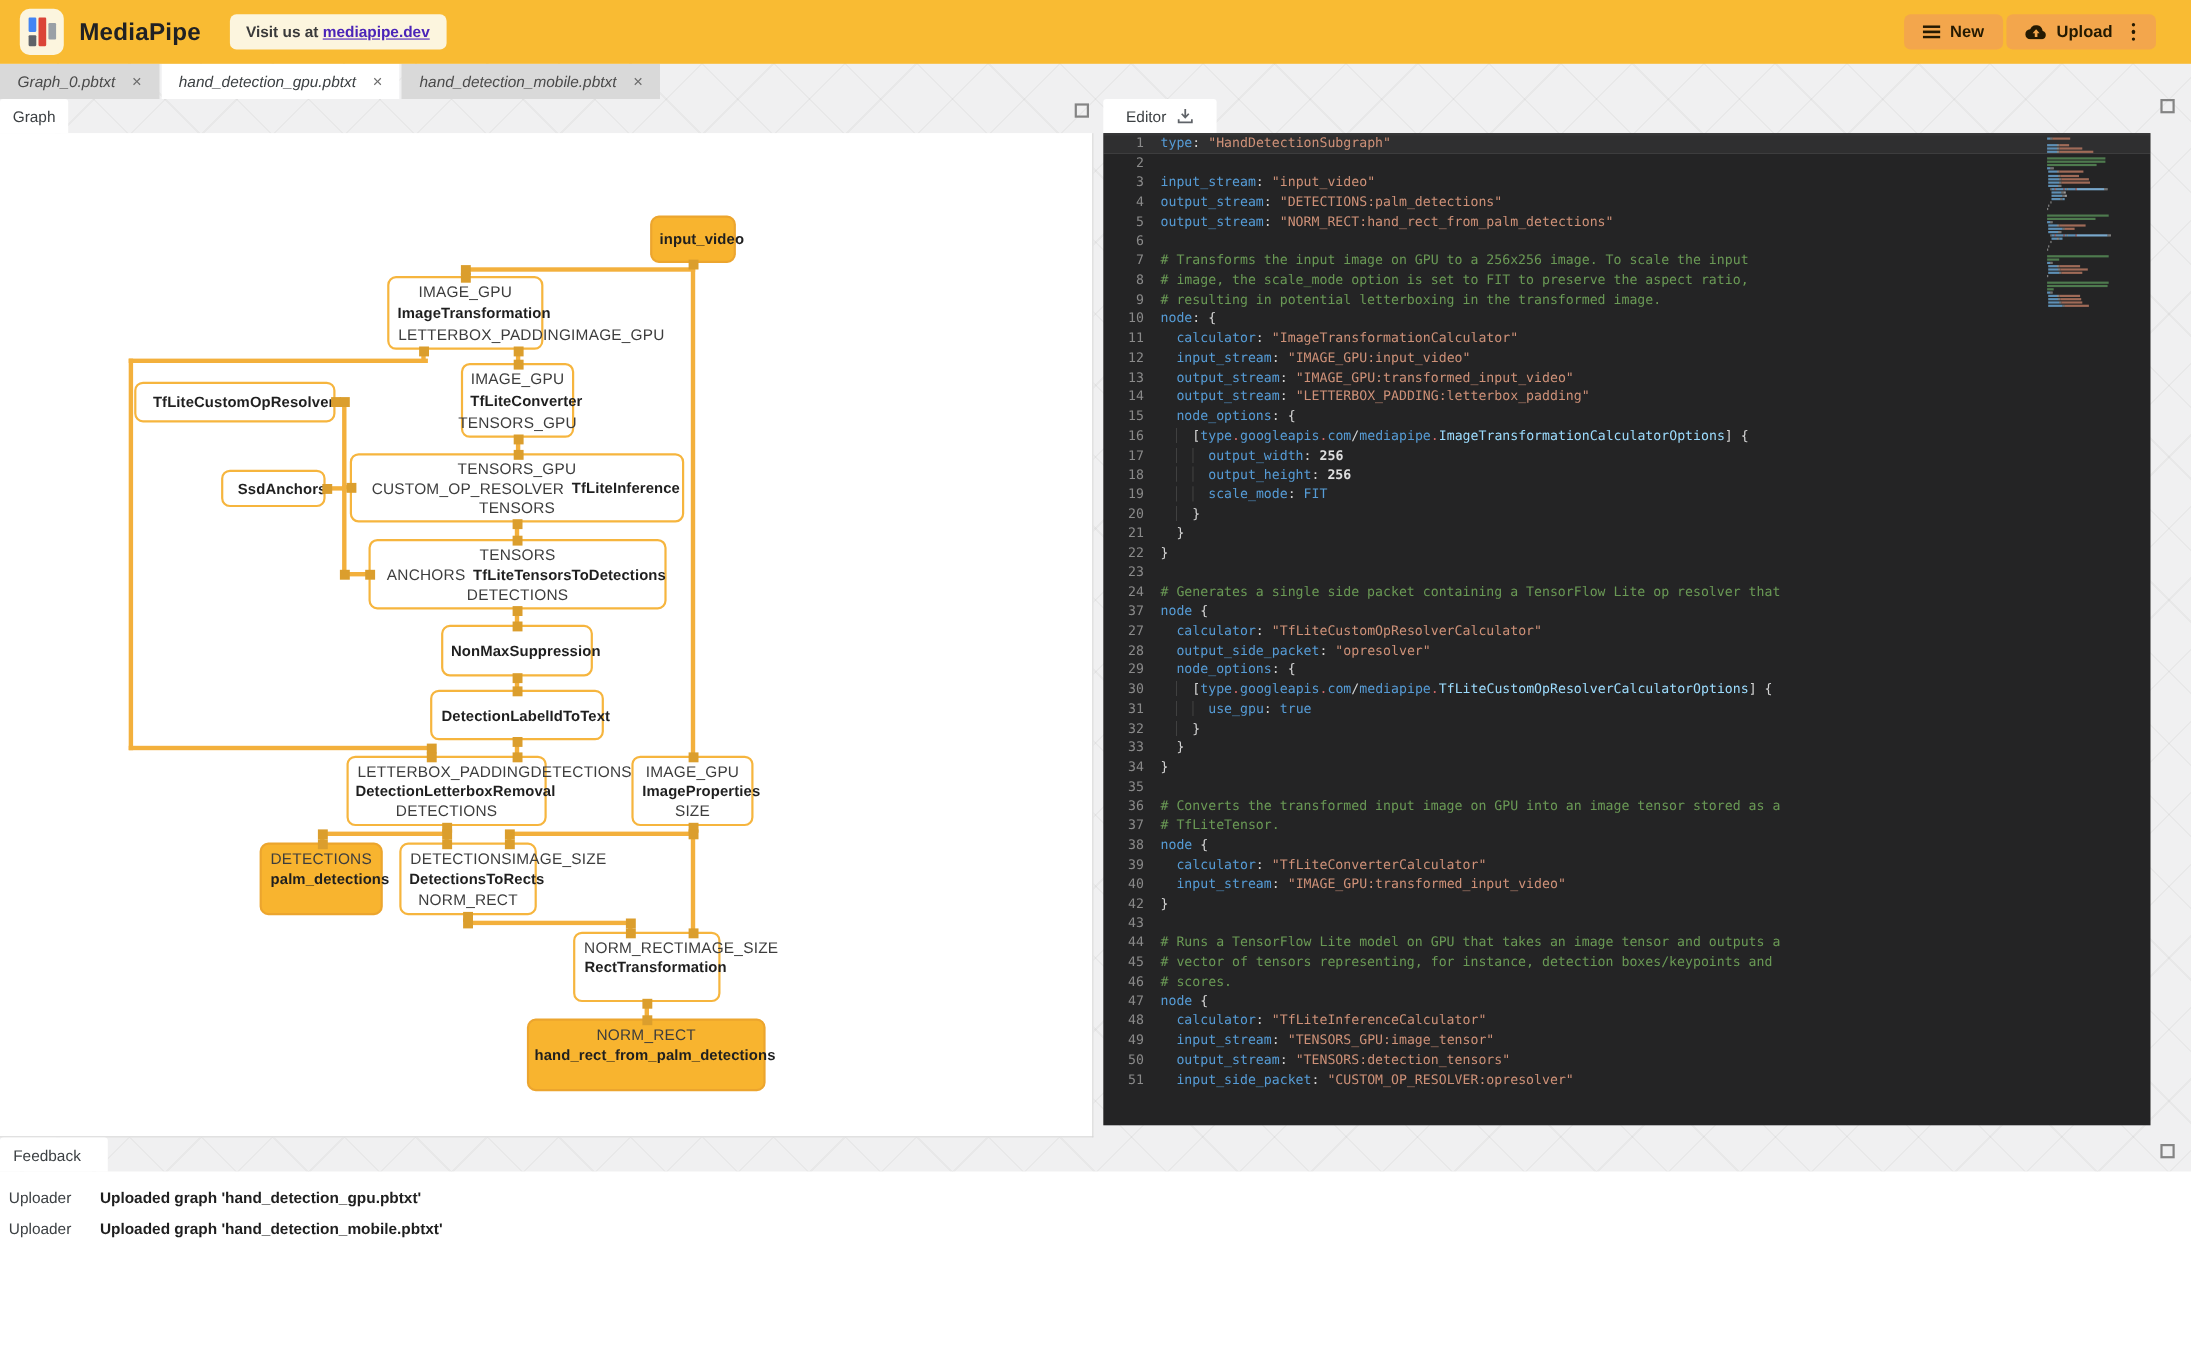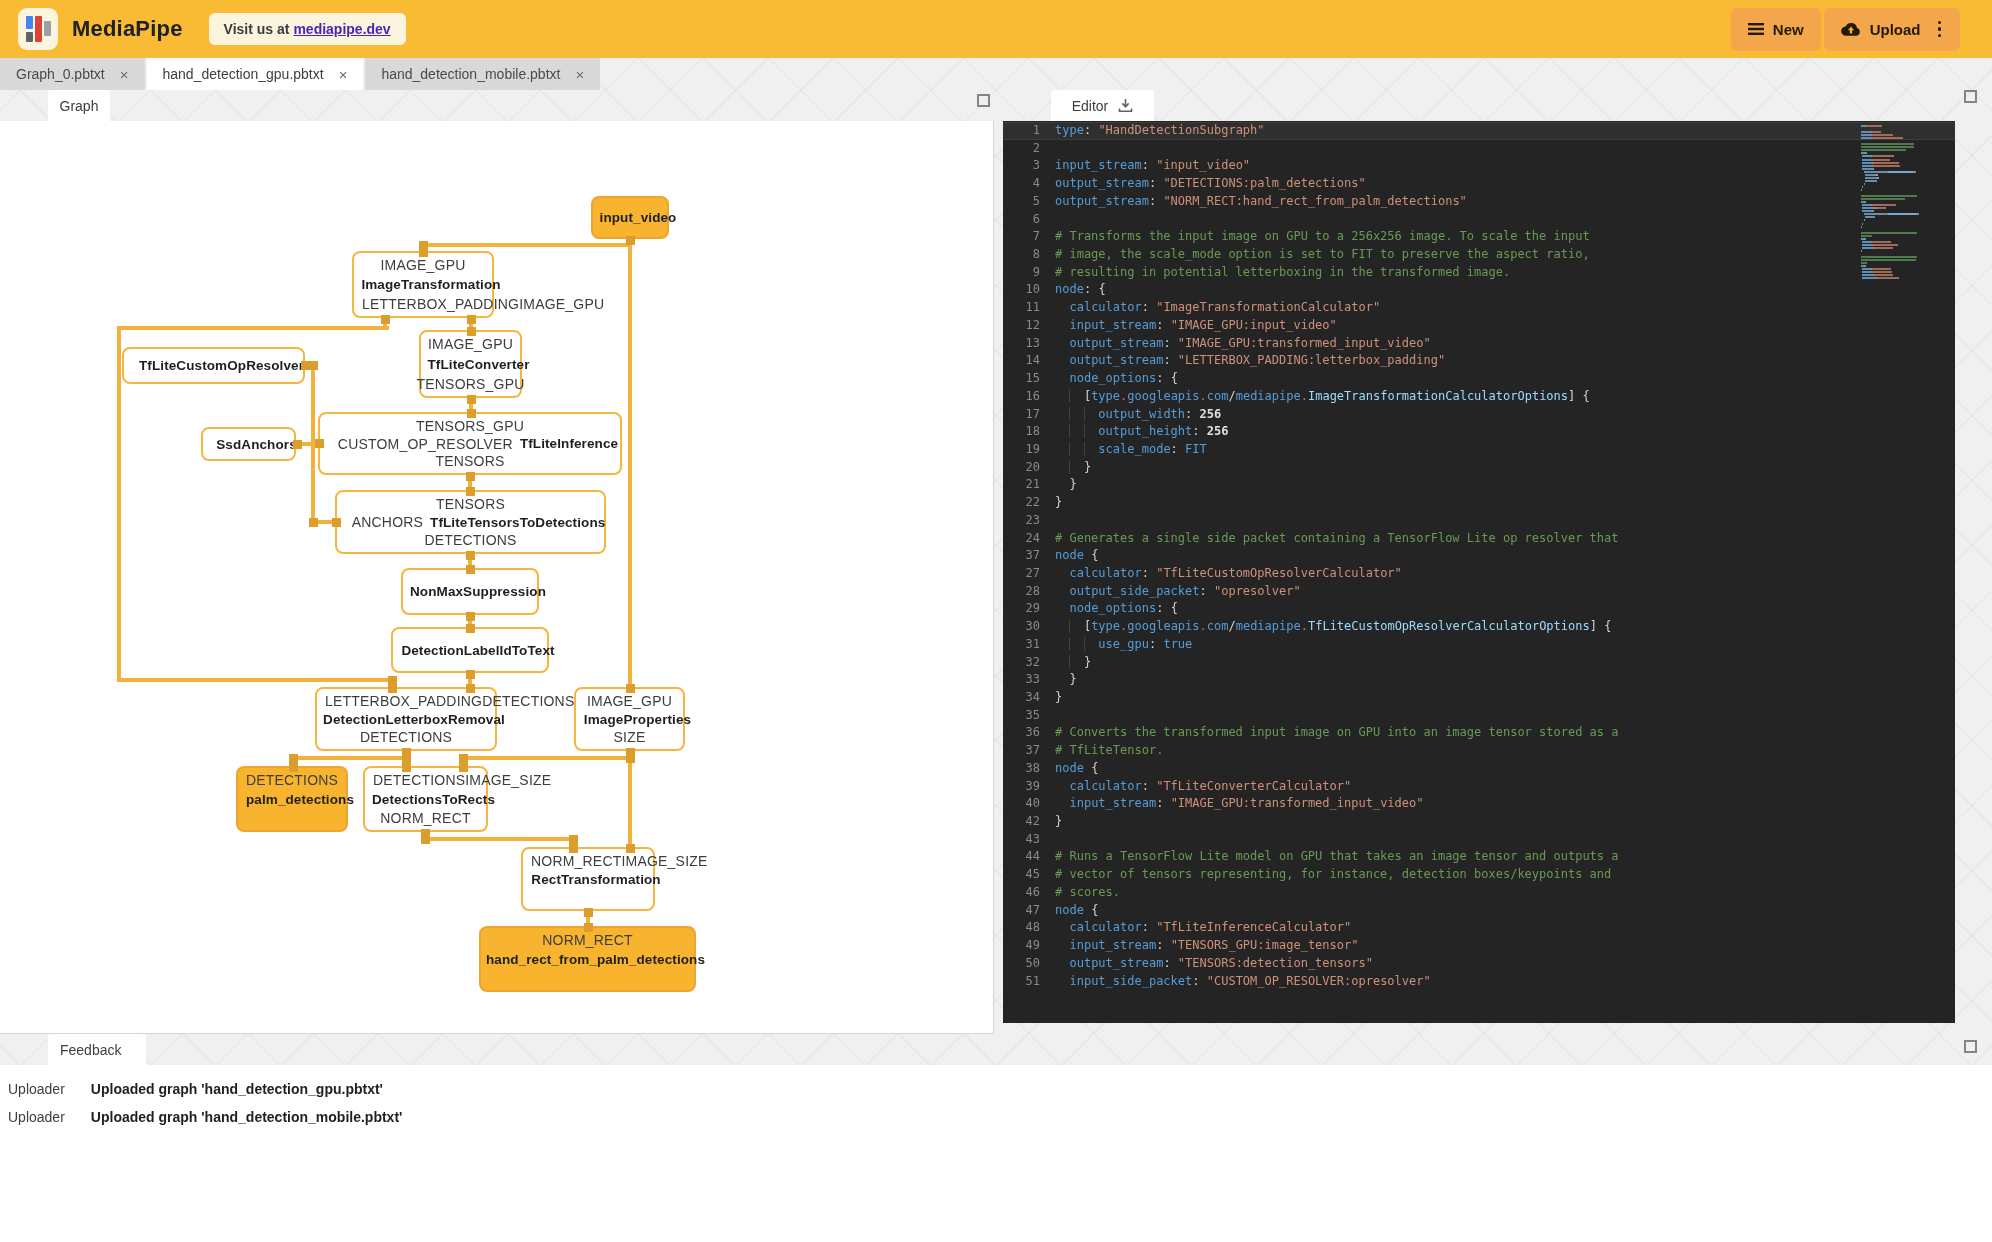--- a/index.html
+++ b/index.html
@@ -17,33 +17,33 @@
   .logo { position:relative; width:40px; height:42px; background:#FCF5DE; border-radius:9px; flex:0 0 auto; }
   .logo i { position:absolute; width:7px; border-radius:1px; }
   .logo .b1 { left:8px;  top:8px;  height:13px; background:#4285F4; }
   .logo .b4 { left:8px;  top:24px; height:10px; background:#5F6368; }
   .logo .b2 { left:17px; top:8px;  height:26px; background:#DB4437; }
   .logo .b3 { left:26px; top:13px; height:15px; background:#9AA0A6; }
   .app-title { margin-left:14px; font-size:22px; font-weight:bold; color:#202124; letter-spacing:.2px; }
   .visit-badge { margin-left:26px; background:#FCF5DE; border-radius:6px; padding:8px 15px; font-size:14px; color:#3A3A3A; font-weight:bold; }
   .visit-badge a { color:#4B24B8; text-decoration:underline; cursor:pointer; }
   .hbtns { margin-left:auto; display:flex; gap:3px; }
-  .hbtn { height:43px; background:#F3A64C; border:none; border-radius:6px; display:flex; align-items:center;
+  .hbtn { height:32px; background:#F3A64C; border:none; border-radius:6px; display:flex; align-items:center;
     gap:9px; padding:0 17px; font-family:inherit; font-size:15px; font-weight:bold; color:#241A02; cursor:pointer; }
   .kebab { display:flex; flex-direction:column; gap:3px; margin-left:6px; padding:2px; }
   .kebab i { width:3.5px; height:3.5px; border-radius:50%; background:#241A02; }
   
   .tabstrip { position:absolute; left:0; top:58px; height:32px; display:flex; z-index:9; }
   .ftab { height:32px; display:flex; align-items:center; padding:0 16px; background:#D9D9D9; margin-right:2px;
-    font-size:14px; color:#4A4A4A; cursor:pointer; white-space:nowrap; }
+    font-size:14px; color:#4A4A4A; cursor:pointer; white-space:nowrap;font-style:italic; }
   .ftab.active { background:#FFFFFF; color:#3C4043; }
   .tclose { margin-left:15px; font-size:15px; color:#6B6B6B; line-height:1; cursor:pointer; }
   
   .subtab { position:absolute; height:31px; background:#fff; display:flex; align-items:center; justify-content:center;
-    font-size:14px; color:#3C4043; border-radius:3px 3px 0 0; gap:10px; cursor:pointer;margin-left:48px; }
+    font-size:14px; color:#3C4043; border-radius:3px 3px 0 0; gap:10px; cursor:pointer; }
   .tab-graph    { left:0;    top:90px;   width:62px;  }
   .tab-editor   { left:1003px; top:90px; width:103px; }
   .tab-feedback { left:0;    top:1034px; width:98px; justify-content:flex-start; padding-left:12px; }
   
   .expand { position:absolute; width:13px; height:13px; border:2px solid #848484; background:transparent; cursor:pointer; }
   
   .graph-panel { position:absolute; left:0; top:121px; width:994px; height:913px; background:#fff;
     border-right:1px solid #D5D5D5; border-bottom:1px solid #D5D5D5; overflow:hidden; }
   .edge  { position:absolute; background:#F3B03C; }
   .joint { position:absolute; width:9px; height:9px; background:#DB9E2D; }

